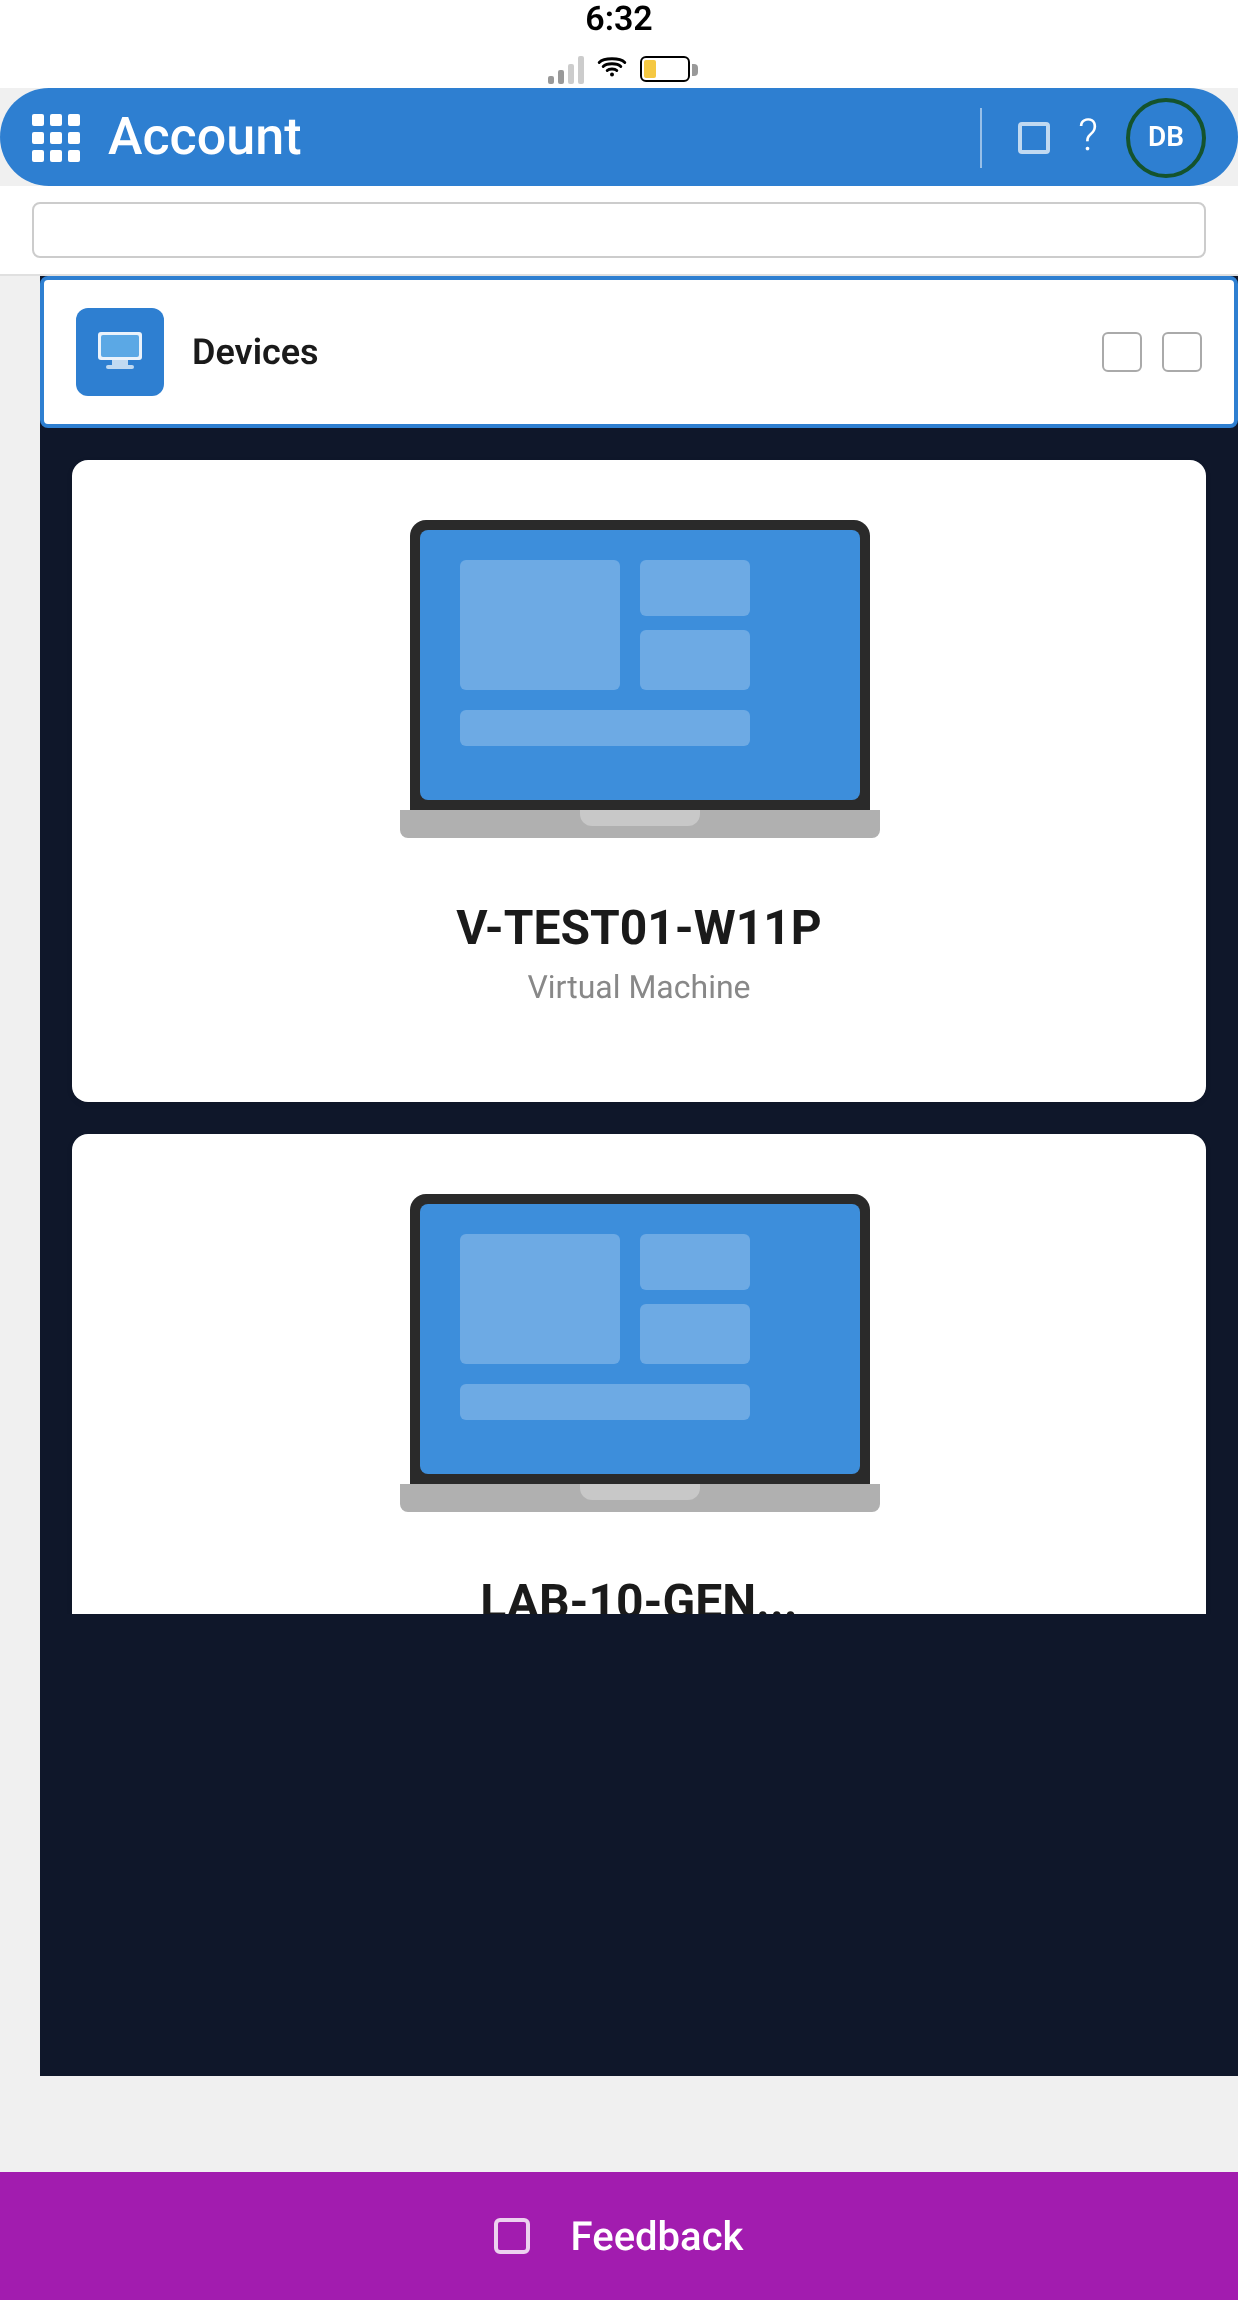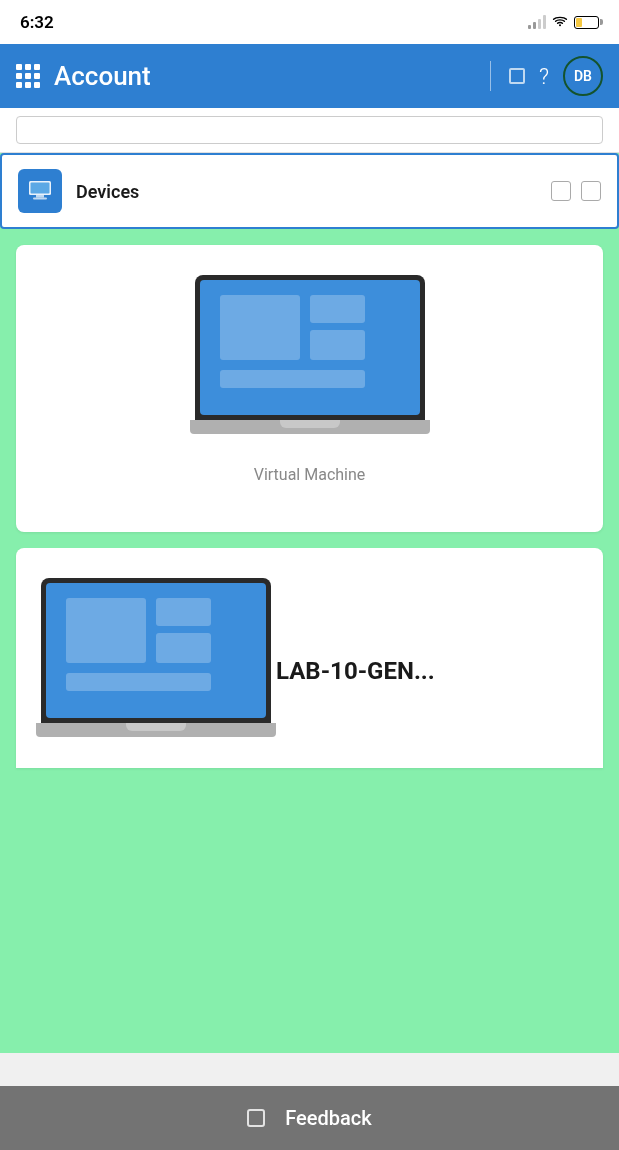--- a/index.html
+++ b/index.html
@@ -14,20 +14,21 @@
     }
 
     
     .status-bar {
       height: 44px;
       background: #fff;
       display: flex;
       align-items: center;
       justify-content: space-between;
       padding: 0 20px;
+      flex-direction: column;
     }
     .status-time {
       font-size: 17px;
       font-weight: 600;
       color: #000;
     }
     .status-icons {
       display: flex;
       align-items: center;
       gap: 6px;
@@ -74,26 +75,27 @@
     }
     .battery-fill {
       height: 100%;
       width: 30%;
       background: #f5c842;
       border-radius: 1px;
     }
 
     
     .header {
-      height: 64px;
+      height: 49px;
       background: #2e7fd1;
       display: flex;
       align-items: center;
       padding: 0 16px;
       gap: 14px;
+      border-radius: 29px;
     }
     .grid-icon {
       display: grid;
       grid-template-columns: repeat(3, 6px);
       grid-template-rows: repeat(3, 6px);
       gap: 3px;
       cursor: pointer;
     }
     .grid-icon span {
       width: 6px;
@@ -150,23 +152,24 @@
     .search-bar {
       height: 28px;
       border: 1px solid #ccc;
       border-radius: 4px;
       background: #fff;
       width: 100%;
     }
 
     
     .content {
-      background: #86efac;
+      background: #0f172a;
       min-height: 900px;
       position: relative;
+      margin-left: 20px;
     }
 
     
     .devices-card {
       background: #fff;
       margin: 0;
       border: 2px solid #2e7fd1;
       border-radius: 4px;
       display: flex;
       align-items: center;
@@ -303,41 +306,41 @@
       cursor: pointer;
     }
 
     
     .device-item-partial {
       background: #fff;
       margin: 0 16px;
       border-radius: 8px 8px 0 0;
       padding: 30px 20px 0;
       display: flex;
-      flex-direction: row;
+      flex-direction: column;
       align-items: center;
       box-shadow: 0 1px 3px rgba(0,0,0,0.08);
     }
 
     .partial-name {
       font-size: 24px;
       font-weight: 700;
       color: #1a1a1a;
       margin-bottom: 4px;
       text-align: center;
     }
 
     
     .feedback-bar {
       position: fixed;
       bottom: 0;
       left: 0;
       width: 619px;
       height: 64px;
-      background: #737373;
+      background: #a21caf;
       display: flex;
       align-items: center;
       justify-content: center;
       gap: 20px;
       cursor: pointer;
     }
     .feedback-checkbox {
       width: 18px;
       height: 18px;
       border: 2px solid rgba(255,255,255,0.8);
@@ -437,20 +440,21 @@
           <div class="tile-large tile-2"></div>
           <div class="tile-large tile-3"></div>
           <div class="tile-large tile-4"></div>
         </div>
       </div>
       <div class="laptop-base">
         <div class="laptop-hinge"></div>
       </div>
     </div>
 
+    <div class="device-name">V-TEST01-W11P</div>
     <div class="device-type">Virtual Machine</div>
   </div>
 
   <div class="partial-overlay">
     <div class="device-item-partial">
 
       <div class="laptop-illustration">
         <div class="laptop-screen">
           <div class="laptop-screen-inner">
             <div class="tile-large tile-1"></div>

